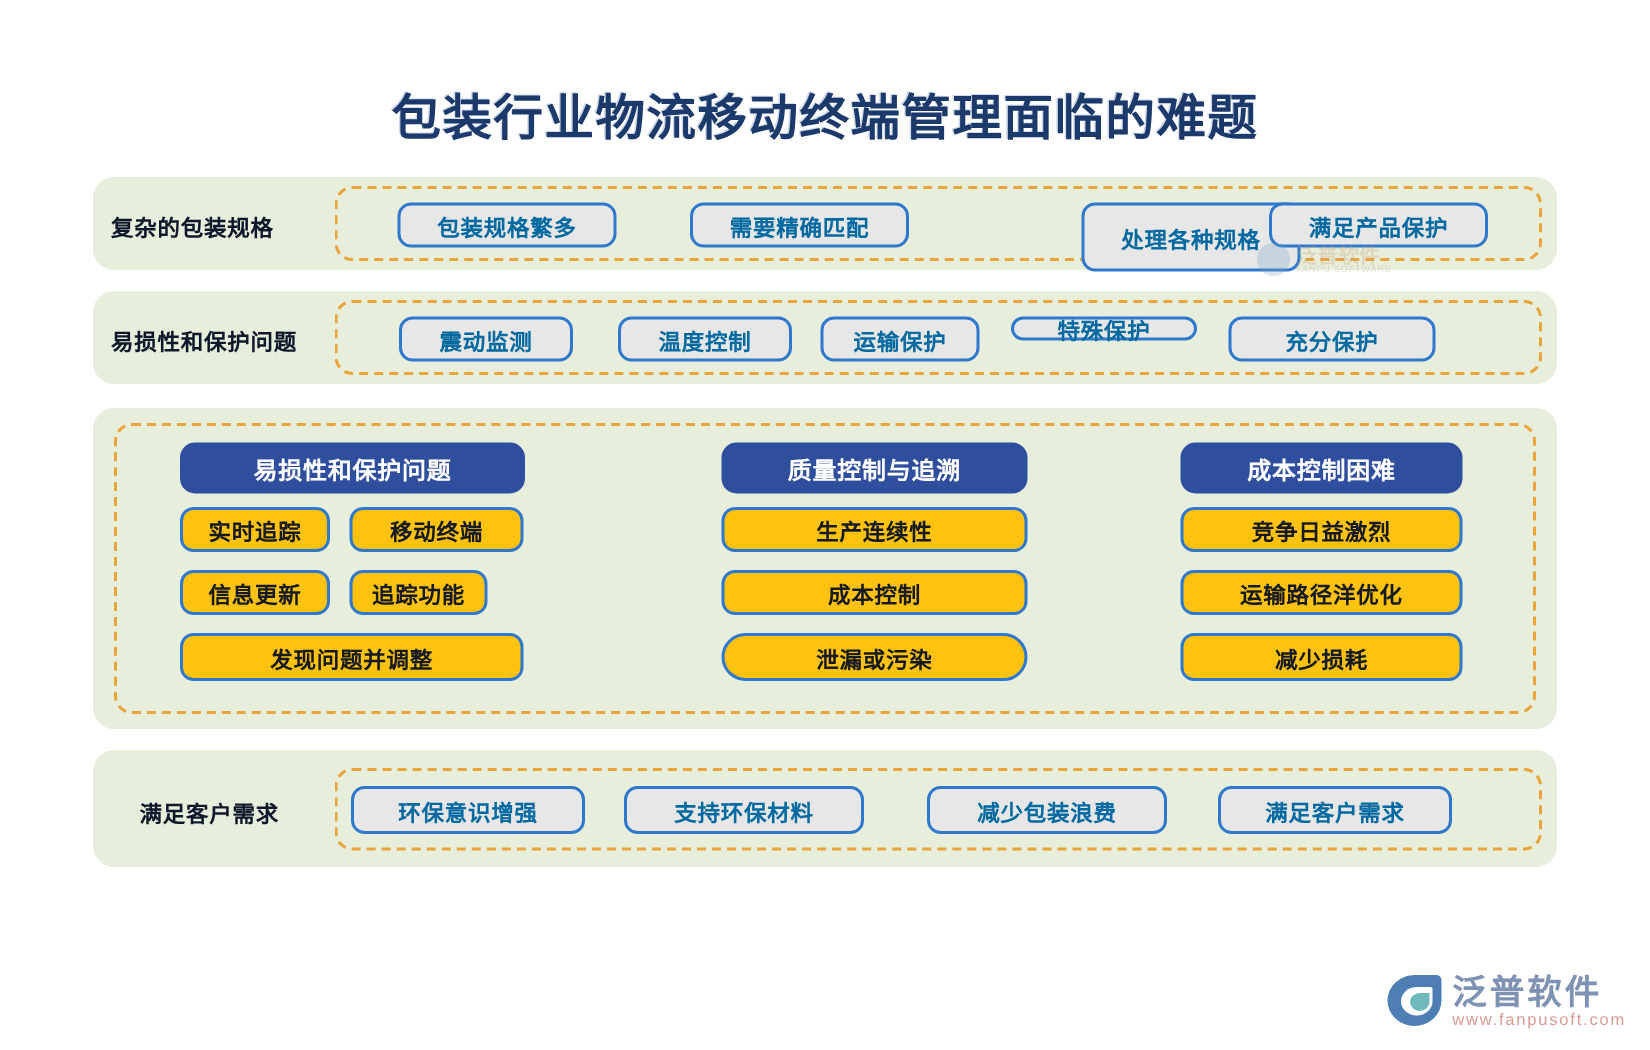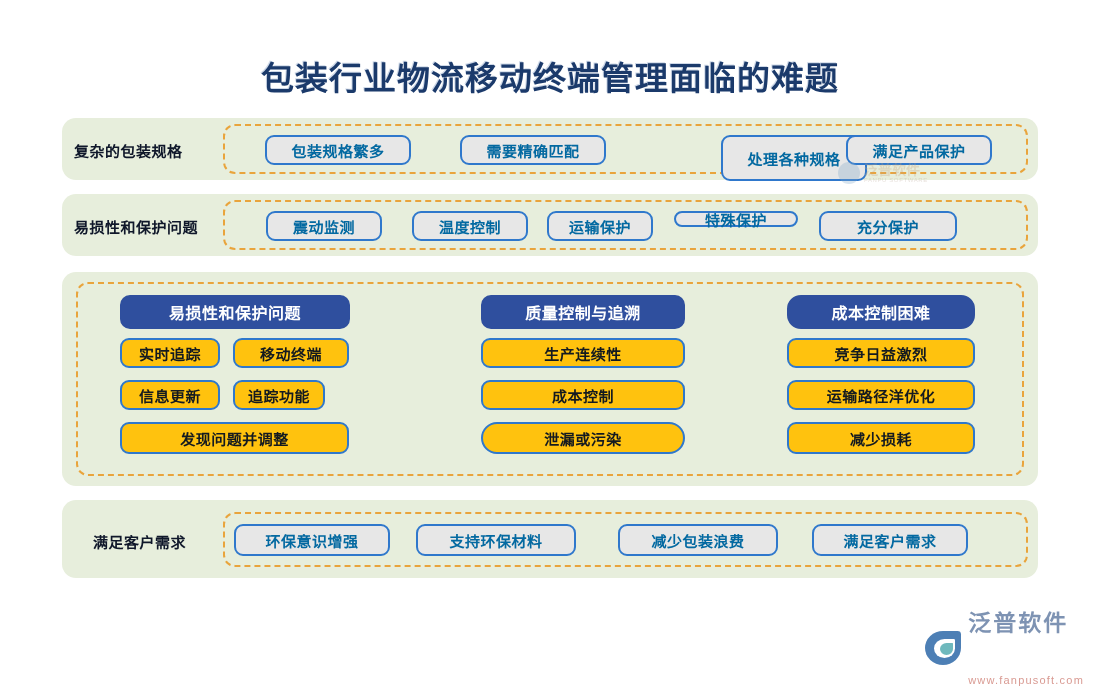--- a/index.html
+++ b/index.html
@@ -154,21 +154,20 @@
     font-size: 23px;
     font-weight: bold;
     color: #7e93b3;
     letter-spacing: 2px;
   }
   .brand-en {
     font-size: 11px;
     color: #d99a92;
     letter-spacing: 1.2px;
     text-align: center;
-    margin-top: 38px;
   }
 </style>
 </head>
 <body>
 
 <div class="infographic">
 
   <div class="title">包装行业物流移动终端管理面临的难题</div>
 
   <div class="panel panel-row1">
@@ -208,21 +207,21 @@
     <div class="pill yellow" style="left:171px; top:66px; width:116px; height:30px;">移动终端</div>
     <div class="pill yellow" style="left:58px; top:108px; width:100px; height:30px;">信息更新</div>
     <div class="pill yellow" style="left:171px; top:108px; width:92px; height:30px;">追踪功能</div>
     <div class="pill navy" style="left:419px; top:23px; width:204px; height:34px; font-size:16px;">质量控制与追溯</div>
 
     <div class="pill yellow" style="left:58px; top:150px; width:229px; height:32px;">发现问题并调整</div>
     <div class="pill yellow" style="left:419px; top:66px; width:204px; height:30px;">生产连续性</div>
     <div class="pill yellow" style="left:419px; top:108px; width:204px; height:30px;">成本控制</div>
     <div class="pill yellow" style="left:419px; top:150px; width:204px; height:32px;border-radius:16px;">泄漏或污染</div>
 
-    <div class="pill navy" style="left:725px; top:23px; width:188px; height:34px; font-size:16px;border-radius:14px;">成本控制困难</div>
+    <div class="pill navy" style="left:725px; top:23px; width:188px; height:34px; font-size:16px;">成本控制困难</div>
     <div class="pill yellow" style="left:725px; top:66px; width:188px; height:30px;">竞争日益激烈</div>
     <div class="pill yellow" style="left:725px; top:108px; width:188px; height:30px;">运输路径洋优化</div>
     <div class="pill yellow" style="left:725px; top:150px; width:188px; height:32px;">减少损耗</div>
   </div>
 
   <div class="panel panel-row4">
     <div class="row-label" style="left:31px; top:31px;">满足客户需求</div>
     <div class="dashed" style="left:161px; top:12px; width:805px; height:55px;"></div>
 
     <div class="pill gray" style="left:172px; top:24px; width:156px; height:32px;">环保意识增强</div>

